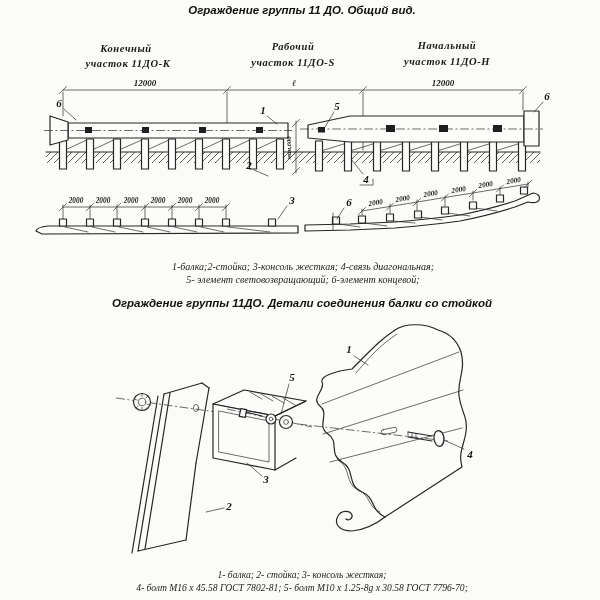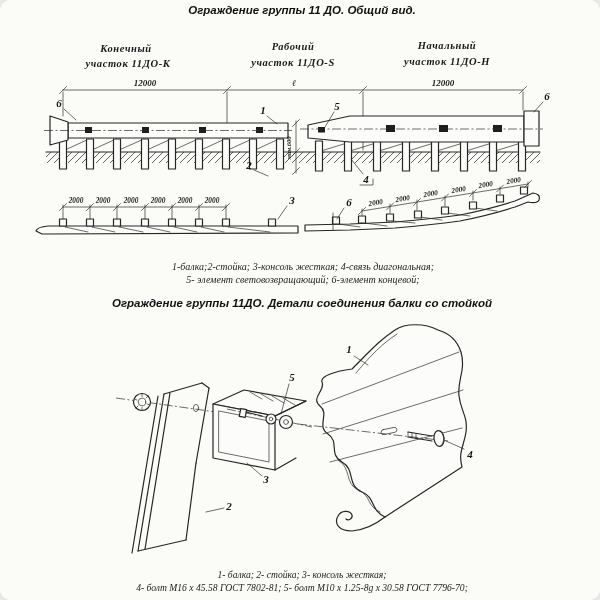--- a/index.html
+++ b/index.html
@@ -1,17 +1,17 @@
 <!DOCTYPE html>
 <html><head>
 <meta charset="utf-8">
 <style>
   html,body{margin:0;padding:0;background:#e8e8e6;}
   #page{width:600px;height:600px;background:#fbfbf8;position:relative;overflow:hidden;
-        font-family:"Liberation Serif",serif;border-radius:11px;}
+        font-family:"Liberation Serif",serif;}
   svg{display:block;}
   .ln  {stroke:#262626;stroke-width:1.2;fill:none;stroke-linecap:round;}
   .lnt {stroke:#2e2e2e;stroke-width:0.7;fill:none;stroke-linecap:round;}
   .cl  {stroke:#2e2e2e;stroke-width:0.7;fill:none;stroke-dasharray:9 2.5 2 2.5;}
   .fill{fill:#fcfcfa;stroke:#262626;stroke-width:1.2;stroke-linejoin:round;}
   .blk {fill:#1d1d1d;stroke:none;}
   .ttl {font:italic 700 11.5px "Liberation Sans",sans-serif;fill:#111;text-anchor:middle;}
   .ttl2{font:italic 700 11.5px "Liberation Sans",sans-serif;fill:#111;text-anchor:middle;}
   .sec {font:italic 700 10.5px "Liberation Serif",serif;fill:#1a1a1a;text-anchor:middle;letter-spacing:.6px;}
   .dim {font:italic 700 9px "Liberation Serif",serif;fill:#1a1a1a;text-anchor:middle;}

